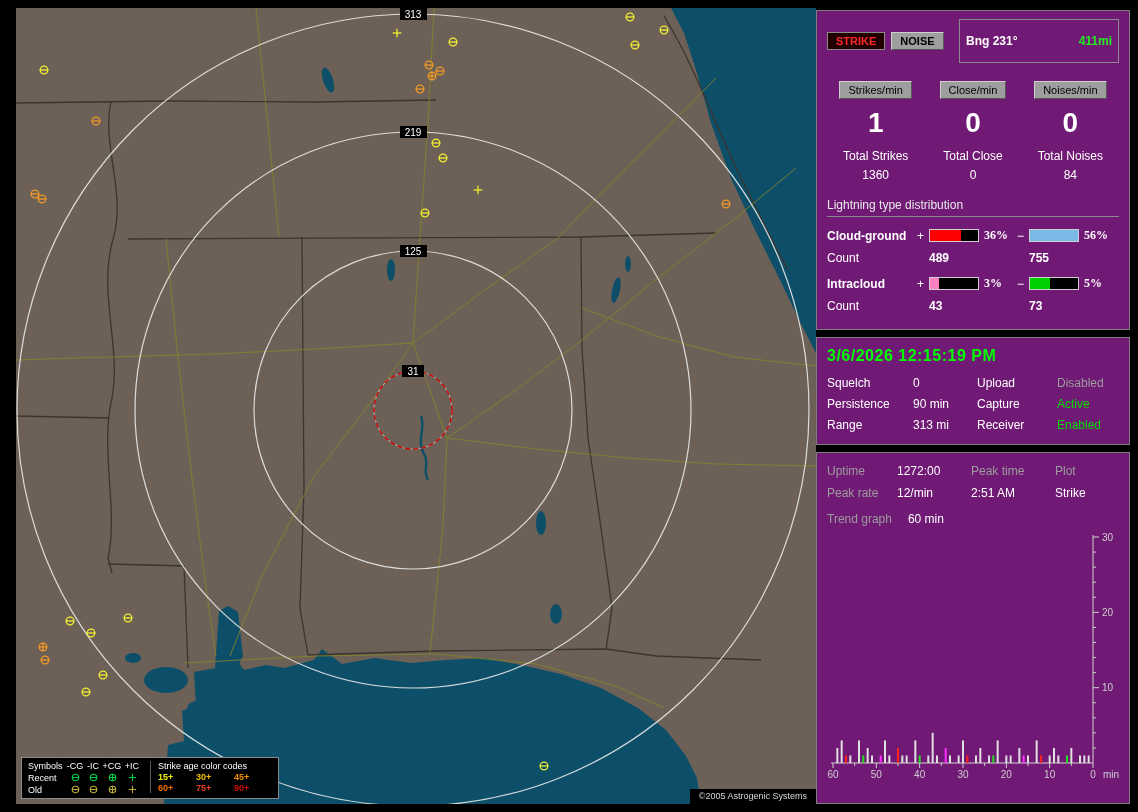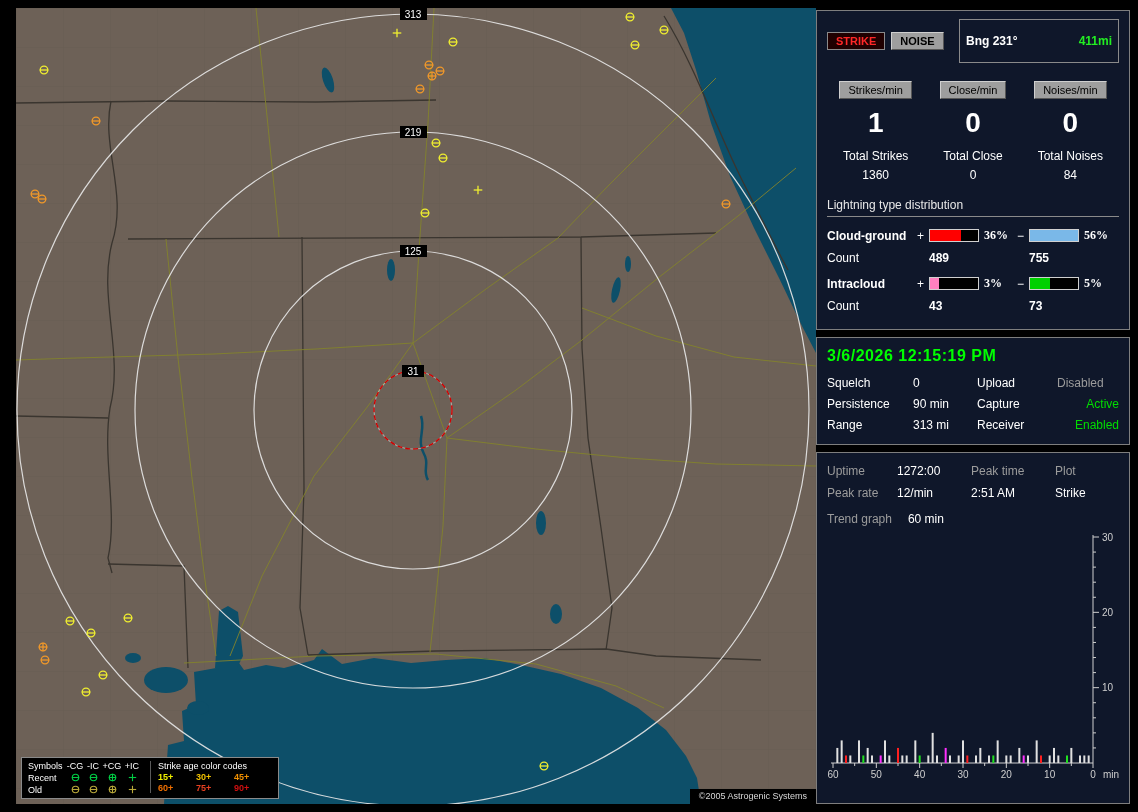--- a/index.html
+++ b/index.html
@@ -16,21 +16,21 @@
   .lg-right{display:grid;grid-template-columns:38px 38px 38px;row-gap:1px;align-items:center;
             border-left:1px solid #5a5a5a;padding-left:7px;}
   .lg-right .hdr{grid-column:1/4;white-space:nowrap;}
   .lg-sym svg{display:block;margin:0 auto;}
   .lg-age{font-weight:bold;}
   .copyright{position:absolute;right:0;bottom:0;background:#000;color:#d8d8d8;font-size:9px;
              padding:2px 9px 3px;}
 
   
   .side{position:absolute;left:816px;top:10px;width:314px;display:flex;flex-direction:column;gap:7px;color:#fff;}
-  .box{background:#0f172a;border:1px solid #7e7e7e;padding:8px 10px;box-sizing:border-box;}
+  .box{background:#701a75;border:1px solid #7e7e7e;padding:8px 10px;box-sizing:border-box;}
   .box1{height:320px;}
   .box2{height:108px;}
   .box3{height:352px;}
 
   .top-row{display:flex;align-items:center;gap:6px;margin-bottom:18px;}
   .chip{font-size:11px;line-height:14px;padding:1px 8px;background:#9e9e9e;color:#000;
         border:1px solid #cfcfcf;border-right-color:#565656;border-bottom-color:#565656;white-space:nowrap;}
   .strike-chip{background:#200000;color:#ff2828;font-weight:bold;border:1px solid #8a8a8a;}
   .noise-chip{font-weight:bold;}
   .spacer{flex:1;}
@@ -50,21 +50,21 @@
   .dist-label{font-weight:bold;}
   .dbar{height:11px;border:1px solid #d0d0d0;background:#000;}
   .dbar i{display:block;height:100%;}
   .dpct{font-weight:bold;padding-left:5px;font-family:Liberation Serif, serif;}
   .count-row{display:grid;grid-template-columns:102px 100px auto;font-size:12px;margin-top:8px;font-weight:bold;}
   .count-row .cl{font-weight:normal;}
 
   .datetime{color:#00ff00;font-size:16px;font-weight:bold;margin:1px 0 11px;letter-spacing:.5px;}
   .status-grid{display:grid;grid-template-columns:86px 64px 80px auto;row-gap:7px;font-size:12px;}
   .c-gray{color:#9c9c9c;}
-  .c-green{color:#00dd00;text-align:right;}
+  .c-green{color:#00dd00;}
 
   .info-grid{display:grid;grid-template-columns:70px 74px 84px auto;row-gap:8px;font-size:12px;margin-top:3px;}
   .trend-row{display:flex;gap:16px;font-size:12px;margin-top:12px;}
   #trend-svg{margin-top:5px;display:block;}
 </style>
 </head>
 <body>
 
 <div class="screen">
 

